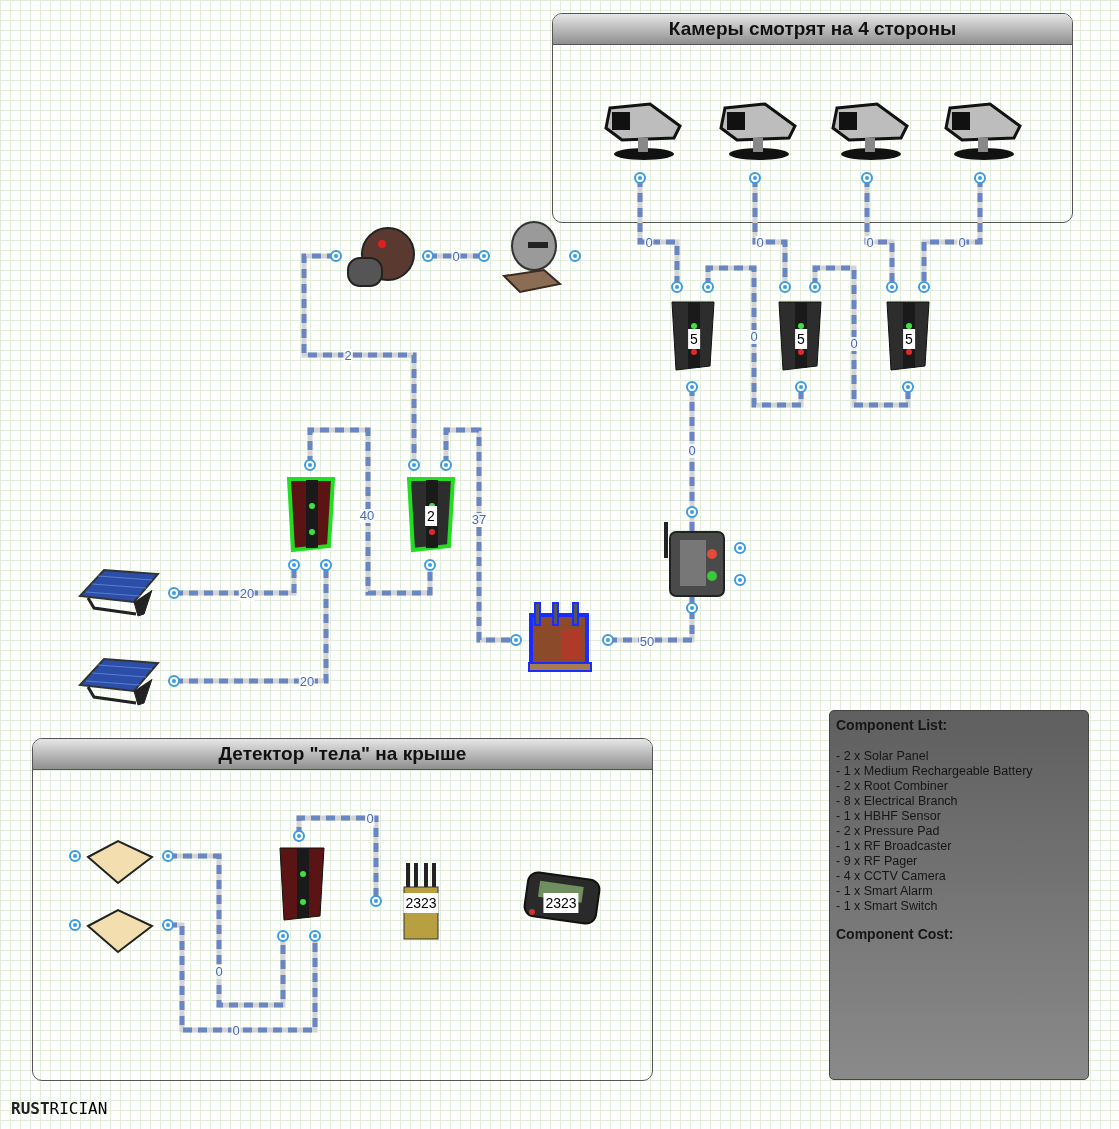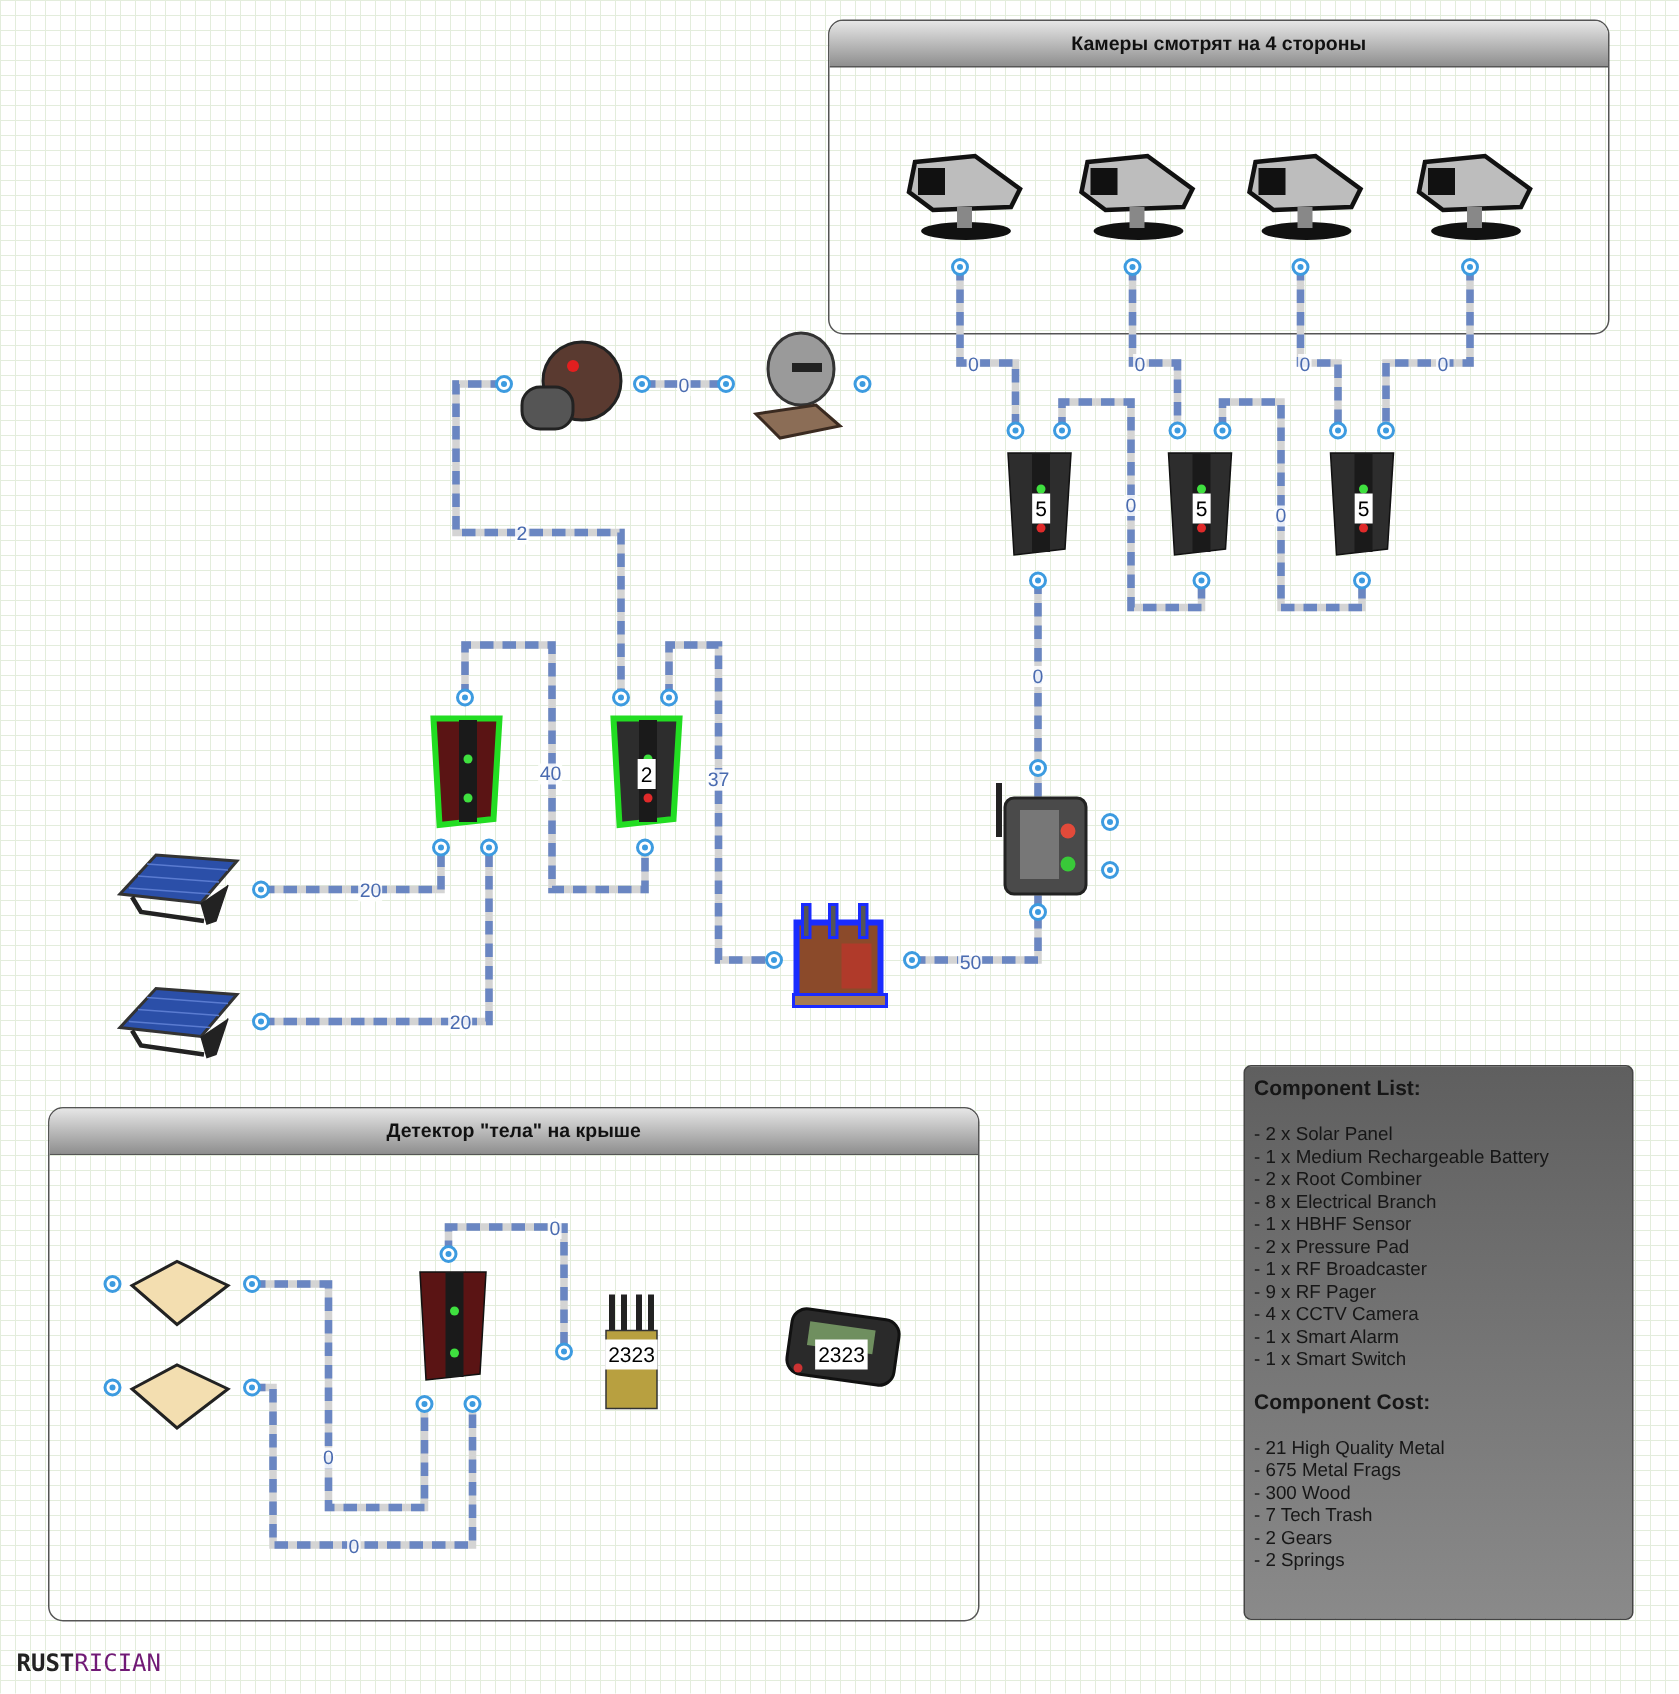--- a/index.html
+++ b/index.html
@@ -11,21 +11,21 @@
       linear-gradient(to bottom, #e3eddc 1px, transparent 1px);
     background-size: 10px 10px;
     font-family: "Liberation Sans", sans-serif;
   }
   .group-box {
     position: absolute; border: 1px solid #555; border-radius: 10px;
     box-sizing: border-box; overflow: hidden;
   }
   .group-title {
     height: 30px; line-height: 30px; text-align: center;
-    font-size: 13px; font-weight: bold; color: #111;
+    font-size: 19px; font-weight: bold; color: #111;
     background: linear-gradient(#e6e6e6, #8f8f8f);
     border-bottom: 1px solid #555;
   }
   #wires { position: absolute; left: 0; top: 0; }
   .node { position: absolute; }
   .port {
     position: absolute; width: 8px; height: 8px; border-radius: 50%;
     border: 2px solid #3d9be0; background: #fff; box-sizing: content-box;
     transform: translate(-6px, -6px);
   }
@@ -47,21 +47,21 @@
     background: linear-gradient(#5f5f5f, #8a8a8a);
     padding: 6px 6px; font-size: 12.5px; color: #161616;
   }
   .info-panel h3 { margin: 0 0 14px 0; font-size: 14px; font-weight: bold; }
   .info-panel ul { list-style: none; margin: 16px 0 12px 0; padding: 0; }
   .info-panel li { line-height: 15px; }
   .logo {
     position: absolute; left: 11px; top: 1099px; font-size: 16px; letter-spacing: 0px;
   }
   .logo .bold { font-weight: 900; color: #222; font-family: "DejaVu Sans Mono", monospace; }
-  .logo .thin { font-weight: normal; color: #701a75; font-family: "DejaVu Sans Mono", monospace; }
+  .logo .thin { font-weight: normal; color: #000000; font-family: "DejaVu Sans Mono", monospace; }
 </style>
 </head>
 <body>
 
 <div class="group-box" style="left:552px;top:13px;width:521px;height:210px;">
   <div class="group-title">Камеры смотрят на 4 стороны</div>
 </div>
 <div class="group-box" style="left:32px;top:738px;width:621px;height:343px;">
   <div class="group-title">Детектор "тела" на крыше</div>
 </div>
@@ -379,25 +379,17 @@
     <li>- 8 x Electrical Branch</li>
     <li>- 1 x HBHF Sensor</li>
     <li>- 2 x Pressure Pad</li>
     <li>- 1 x RF Broadcaster</li>
     <li>- 9 x RF Pager</li>
     <li>- 4 x CCTV Camera</li>
     <li>- 1 x Smart Alarm</li>
     <li>- 1 x Smart Switch</li>
   </ul>
   <h3>Component Cost:</h3>
-  <ul>
-    <li>- 21 High Quality Metal</li>
-    <li>- 675 Metal Frags</li>
-    <li>- 300 Wood</li>
-    <li>- 7 Tech Trash</li>
-    <li>- 2 Gears</li>
-    <li>- 2 Springs</li>
-  </ul>
 </div>
 
 <div class="logo">
   <span class="bold">RUST</span><span class="thin">RICIAN</span>
 </div>
 
 </body></html>

